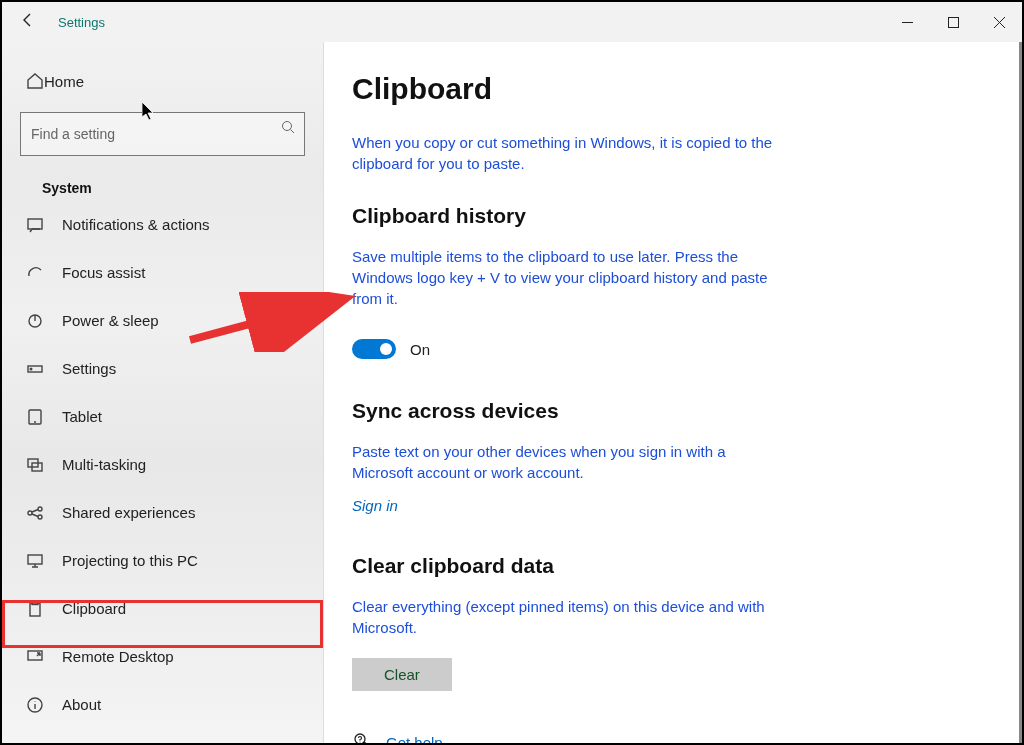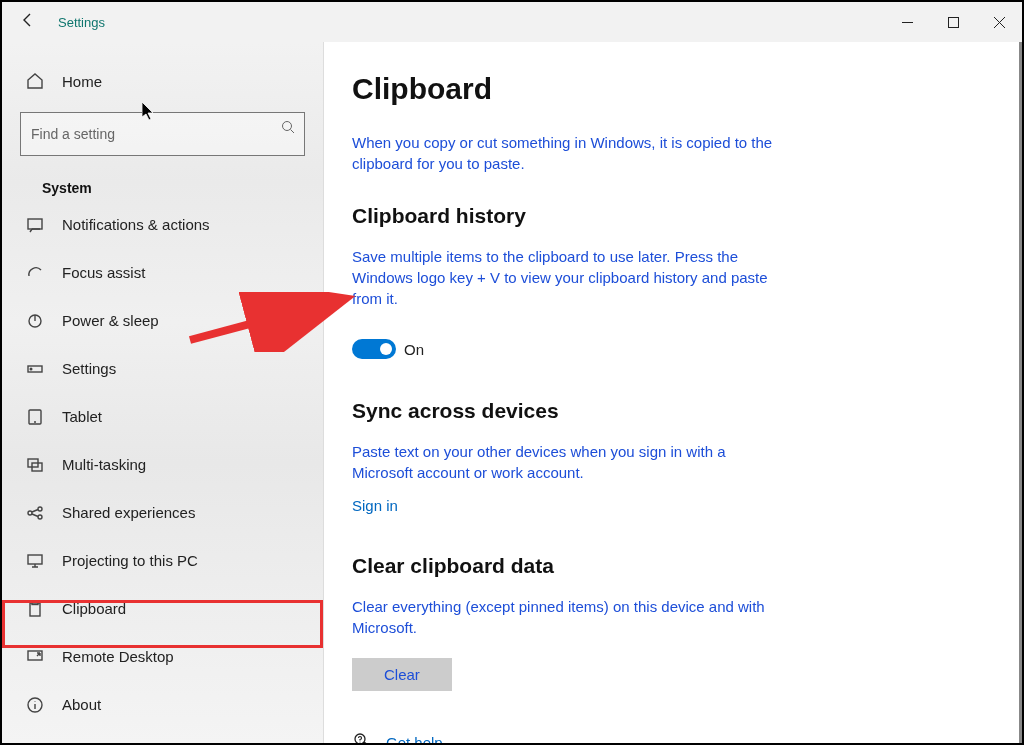--- a/index.html
+++ b/index.html
@@ -12,42 +12,42 @@
   .titlebar .spacer { flex: 1; }
   .winbtn { width: 46px; height: 40px; display: flex; align-items: center; justify-content: center; font-size: 12px; cursor: pointer; }
   .winbtn svg { width: 11px; height: 11px; stroke: #222; stroke-width: 1; fill: none; }
 
   
   .content { display: flex; height: calc(745px - 40px - 4px); }
   .sidebar { width: 322px; background: linear-gradient(180deg,#f2f2f2 0%,#eaeaea 20%,#f0f0f0 40%,#e8e8e8 60%,#f4f4f4 100%); padding-top: 22px; border-right: 1px solid #ddd; position: relative; }
   .main { flex: 1; padding: 30px 0 0 28px; overflow: hidden; position: relative; }
 
   
-  .home { display: flex; align-items: center; gap: 18px; padding: 8px 24px; cursor: pointer; font-size: 15px; color: #222; }
+  .home { display: flex; align-items: center; padding: 8px 24px; cursor: pointer; font-size: 15px; color: #222; }
   .home .ico { width: 18px; display:flex; justify-content:center; }
   .searchwrap { margin: 14px 18px 0 18px; position: relative; }
   .search { width: 100%; height: 44px; border: 1px solid #777; background: rgba(255,255,255,0.4); padding: 0 34px 0 10px; font-size: 14px; color: #666; }
   .search::placeholder { color: #666; }
   .searchico { position: absolute; right: 10px; top: 8px; color: #666; font-size: 14px; }
   .sidehdr { font-weight: 600; font-size: 14px; padding: 24px 24px 10px 40px; color: #111; }
   .nav { margin-top: 10px; }
   .navitem { display: flex; gap: 18px; padding: 0 24px; height: 48px; font-size: 15px; color: #222; cursor: pointer; }
   .navitem .ico { width: 18px; display:flex; justify-content:center; color:#444; }
   .navitem.selected { outline: 3px solid #e83131; outline-offset: -3px; }
 
   
   .main h1 { font-weight: 600; font-size: 30px; color: #111; margin-bottom: 26px; }
   .main p { font-size: 15px; color: #1d4ed8; line-height: 1.4; max-width: 430px; margin-bottom: 30px; }
   .main h2 { font-weight: 600; font-size: 21px; color: #111; margin-bottom: 18px; }
-  .toggle-row { display: flex; align-items: center; gap: 8px; margin-bottom: 40px; }
+  .toggle-row { display: flex; align-items: center; gap: 14px; margin-bottom: 40px; }
   .toggle { width: 44px; height: 20px; border-radius: 10px; background: #0078d4; position: relative; cursor: pointer; }
   .toggle .knob { width: 12px; height: 12px; border-radius: 50%; background: #fff; position: absolute; right: 4px; top: 4px; }
   .toggle-label { font-size: 15px; color: #222; }
-  .link { color: #0067c0; font-size: 15px; cursor: pointer; display: inline-block; margin-bottom: 40px; }
-  .btn { font-size: 15px; background: #ccc; border: none; padding: 8px 32px; cursor: pointer; margin-bottom: 40px; color:#1d4ed8; }
+  .link { color: #0067c0; font-size: 15px; cursor: pointer; display: inline-block; margin-bottom: 40px; font-style: italic; }
+  .btn { font-size: 15px; background: #ccc; border: none; padding: 8px 32px; cursor: pointer; margin-bottom: 40px; color:#14532d; }
   .helprow { display: flex; align-items: center; gap: 14px; margin-bottom: 14px; }
   .helprow .hico { width: 20px; text-align:center; font-size:16px; color:#222; }
   .helprow .hlink { color: #0067c0; font-size: 15px; cursor: pointer; }
   .main-scroll { position:absolute; right:0; top:0; bottom:0; width:3px; background:#888; }
 
   
   .arrow-annot { position:absolute; left:178px; top:290px; width:180px; height:60px; pointer-events:none; }
 
   
   .cursor { position:absolute; left:140px; top:100px; pointer-events:none; }

